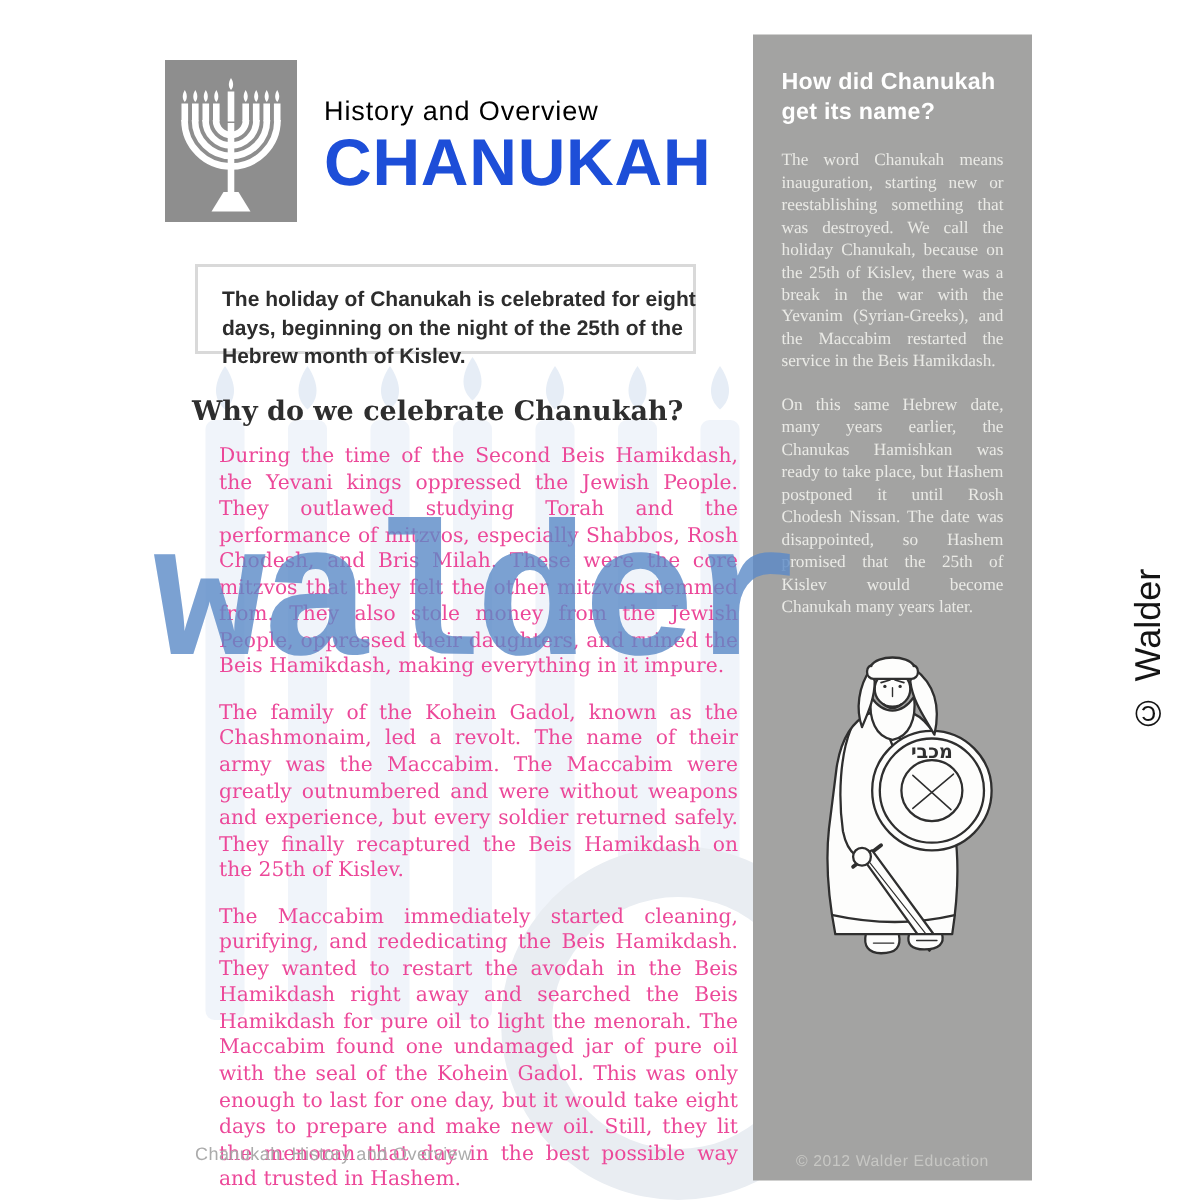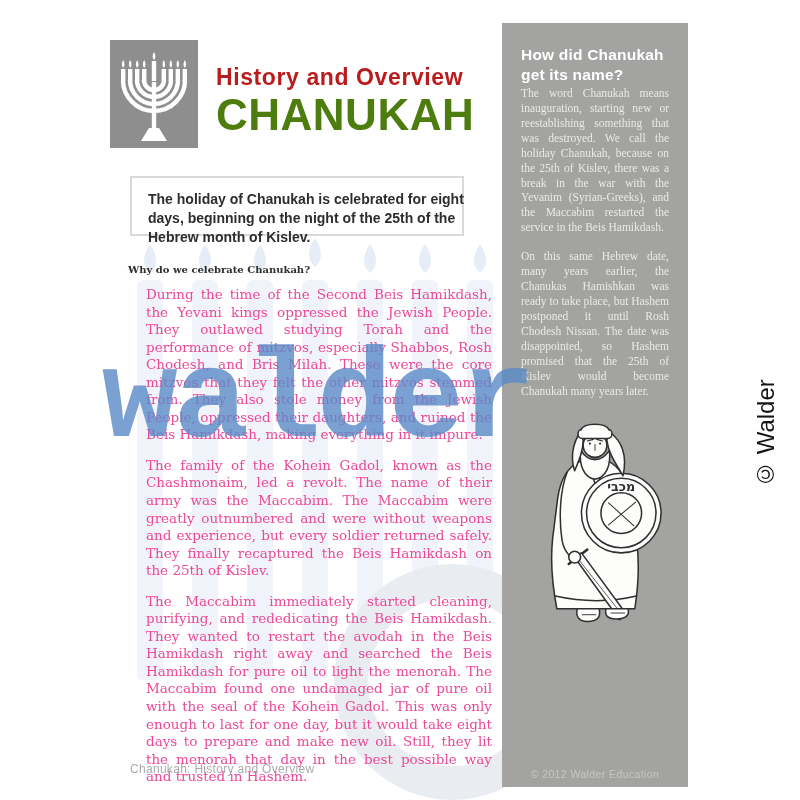--- a/index.html
+++ b/index.html
@@ -6,43 +6,43 @@
   .page {
     position:relative; width:800px; height:800px; background:#ffffff;
     overflow:hidden; font-family:"Liberation Sans", sans-serif;
   }
   
   .bg-watermark { position:absolute; left:0; top:0; width:800px; height:800px; z-index:0; }
 
   
   .menorah-box { position:absolute; left:110px; top:40px; width:88px; height:108px; z-index:1; }
   .title-block { position:absolute; left:216px; top:64px; z-index:1; }
-  .supertitle { font-size:23px; color:#b91c1c; font-weight:700; letter-spacing:0.6px; }
-  .main-title { font-size:44px; font-weight:800; color:#4d7c0f; letter-spacing:0.5px; line-height:1.0; margin-top:2px; }
+  .supertitle { font-size:18px; color:#000000; font-weight:400; letter-spacing:0.6px; }
+  .main-title { font-size:44px; font-weight:800; color:#1d4ed8; letter-spacing:0.5px; line-height:1.0; margin-top:2px; }
 
   
   .intro-box { position:absolute; left:130px; top:176px; width:330px; height:56px;
     border:2px solid #d9d9d9; z-index:1; }
   .intro-text { position:absolute; left:0px; top:12px; width:344px;
     font-size:14px; font-weight:700; line-height:1.36; color:#2d2d2d;padding-left:16px; }
 
   
   .article { position:absolute; left:128px; top:264px; width:364px; z-index:1; }
-  .article-heading { font-family:"DejaVu Serif", serif; font-size:10px; font-weight:700;
+  .article-heading { font-family:"DejaVu Serif", serif; font-size:18px; font-weight:700;
     color:#2e2e2e; margin:0 0 11px 0; }
   .article p { font-family:"DejaVu Serif", serif; font-size:13.5px; line-height:1.3;
     text-align:justify; color:#ec4899; margin:0 0 13px 18px; }
   .main-footer { position:absolute; left:130px; top:762px; font-size:12px; color:#ababab;
     z-index:1; letter-spacing:0.3px; }
 
   
   .sidebar { position:absolute; left:502px; top:23px; width:186px; height:764px;
     background:#a3a3a2; z-index:1; padding:22px 19px 0 19px; box-sizing:border-box; }
   .sidebar-heading { font-size:15.5px; font-weight:700; color:#ffffff; line-height:1.32;
-    margin:0 0 0 0; letter-spacing:0.2px; }
+    margin:0 0 14px 0; letter-spacing:0.2px; }
   .sidebar p { font-family:Liberation Serif, serif; font-size:11.5px; line-height:1.3;
     text-align:justify; color:#eaeae6; margin:0 0 14px 0; }
   .warrior-wrap { text-align:center; margin-top:2px; }
   .sidebar-footer { position:absolute; bottom:7px; left:0; right:0; text-align:center;
     font-size:10.5px; color:#c7c7c4; letter-spacing:0.4px; }
 
   
   .walder-watermark { position:absolute; left:102px; top:340px; z-index:3;
     font-size:126px; font-weight:700; letter-spacing:-4px; line-height:1;
     color:#5b8ac8; opacity:0.8; pointer-events:none;font-family:Liberation Mono, monospace; }

